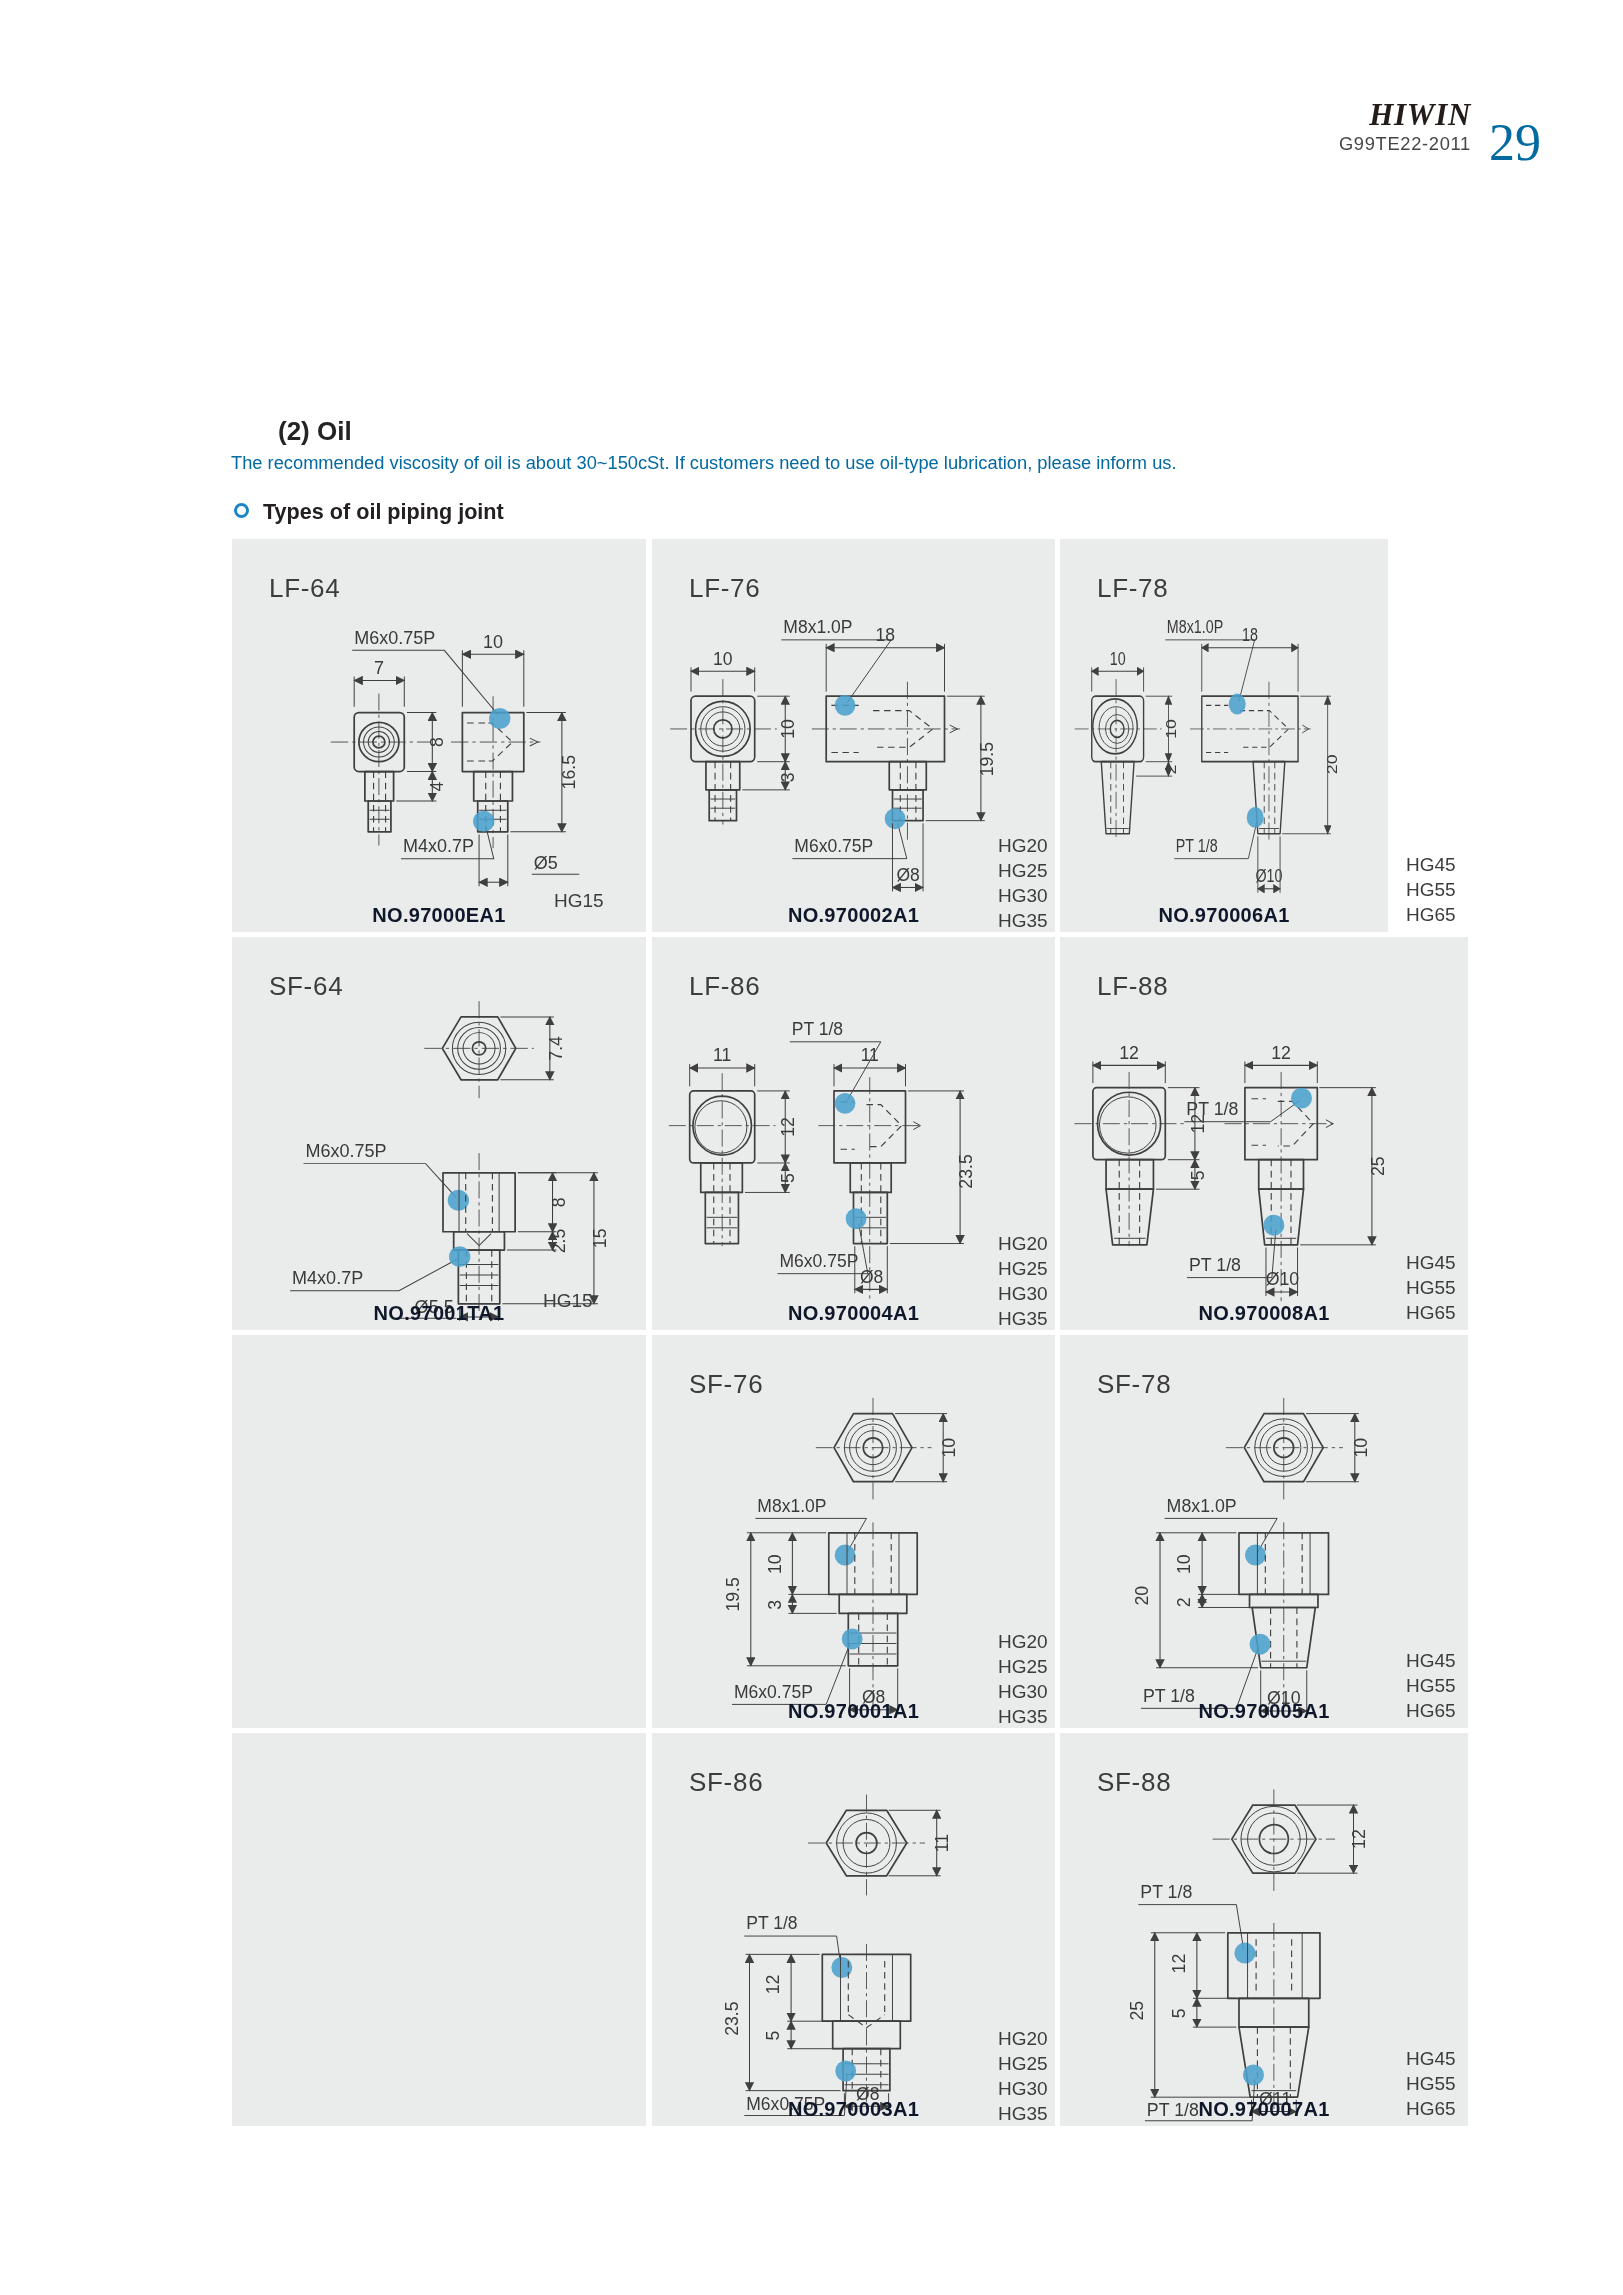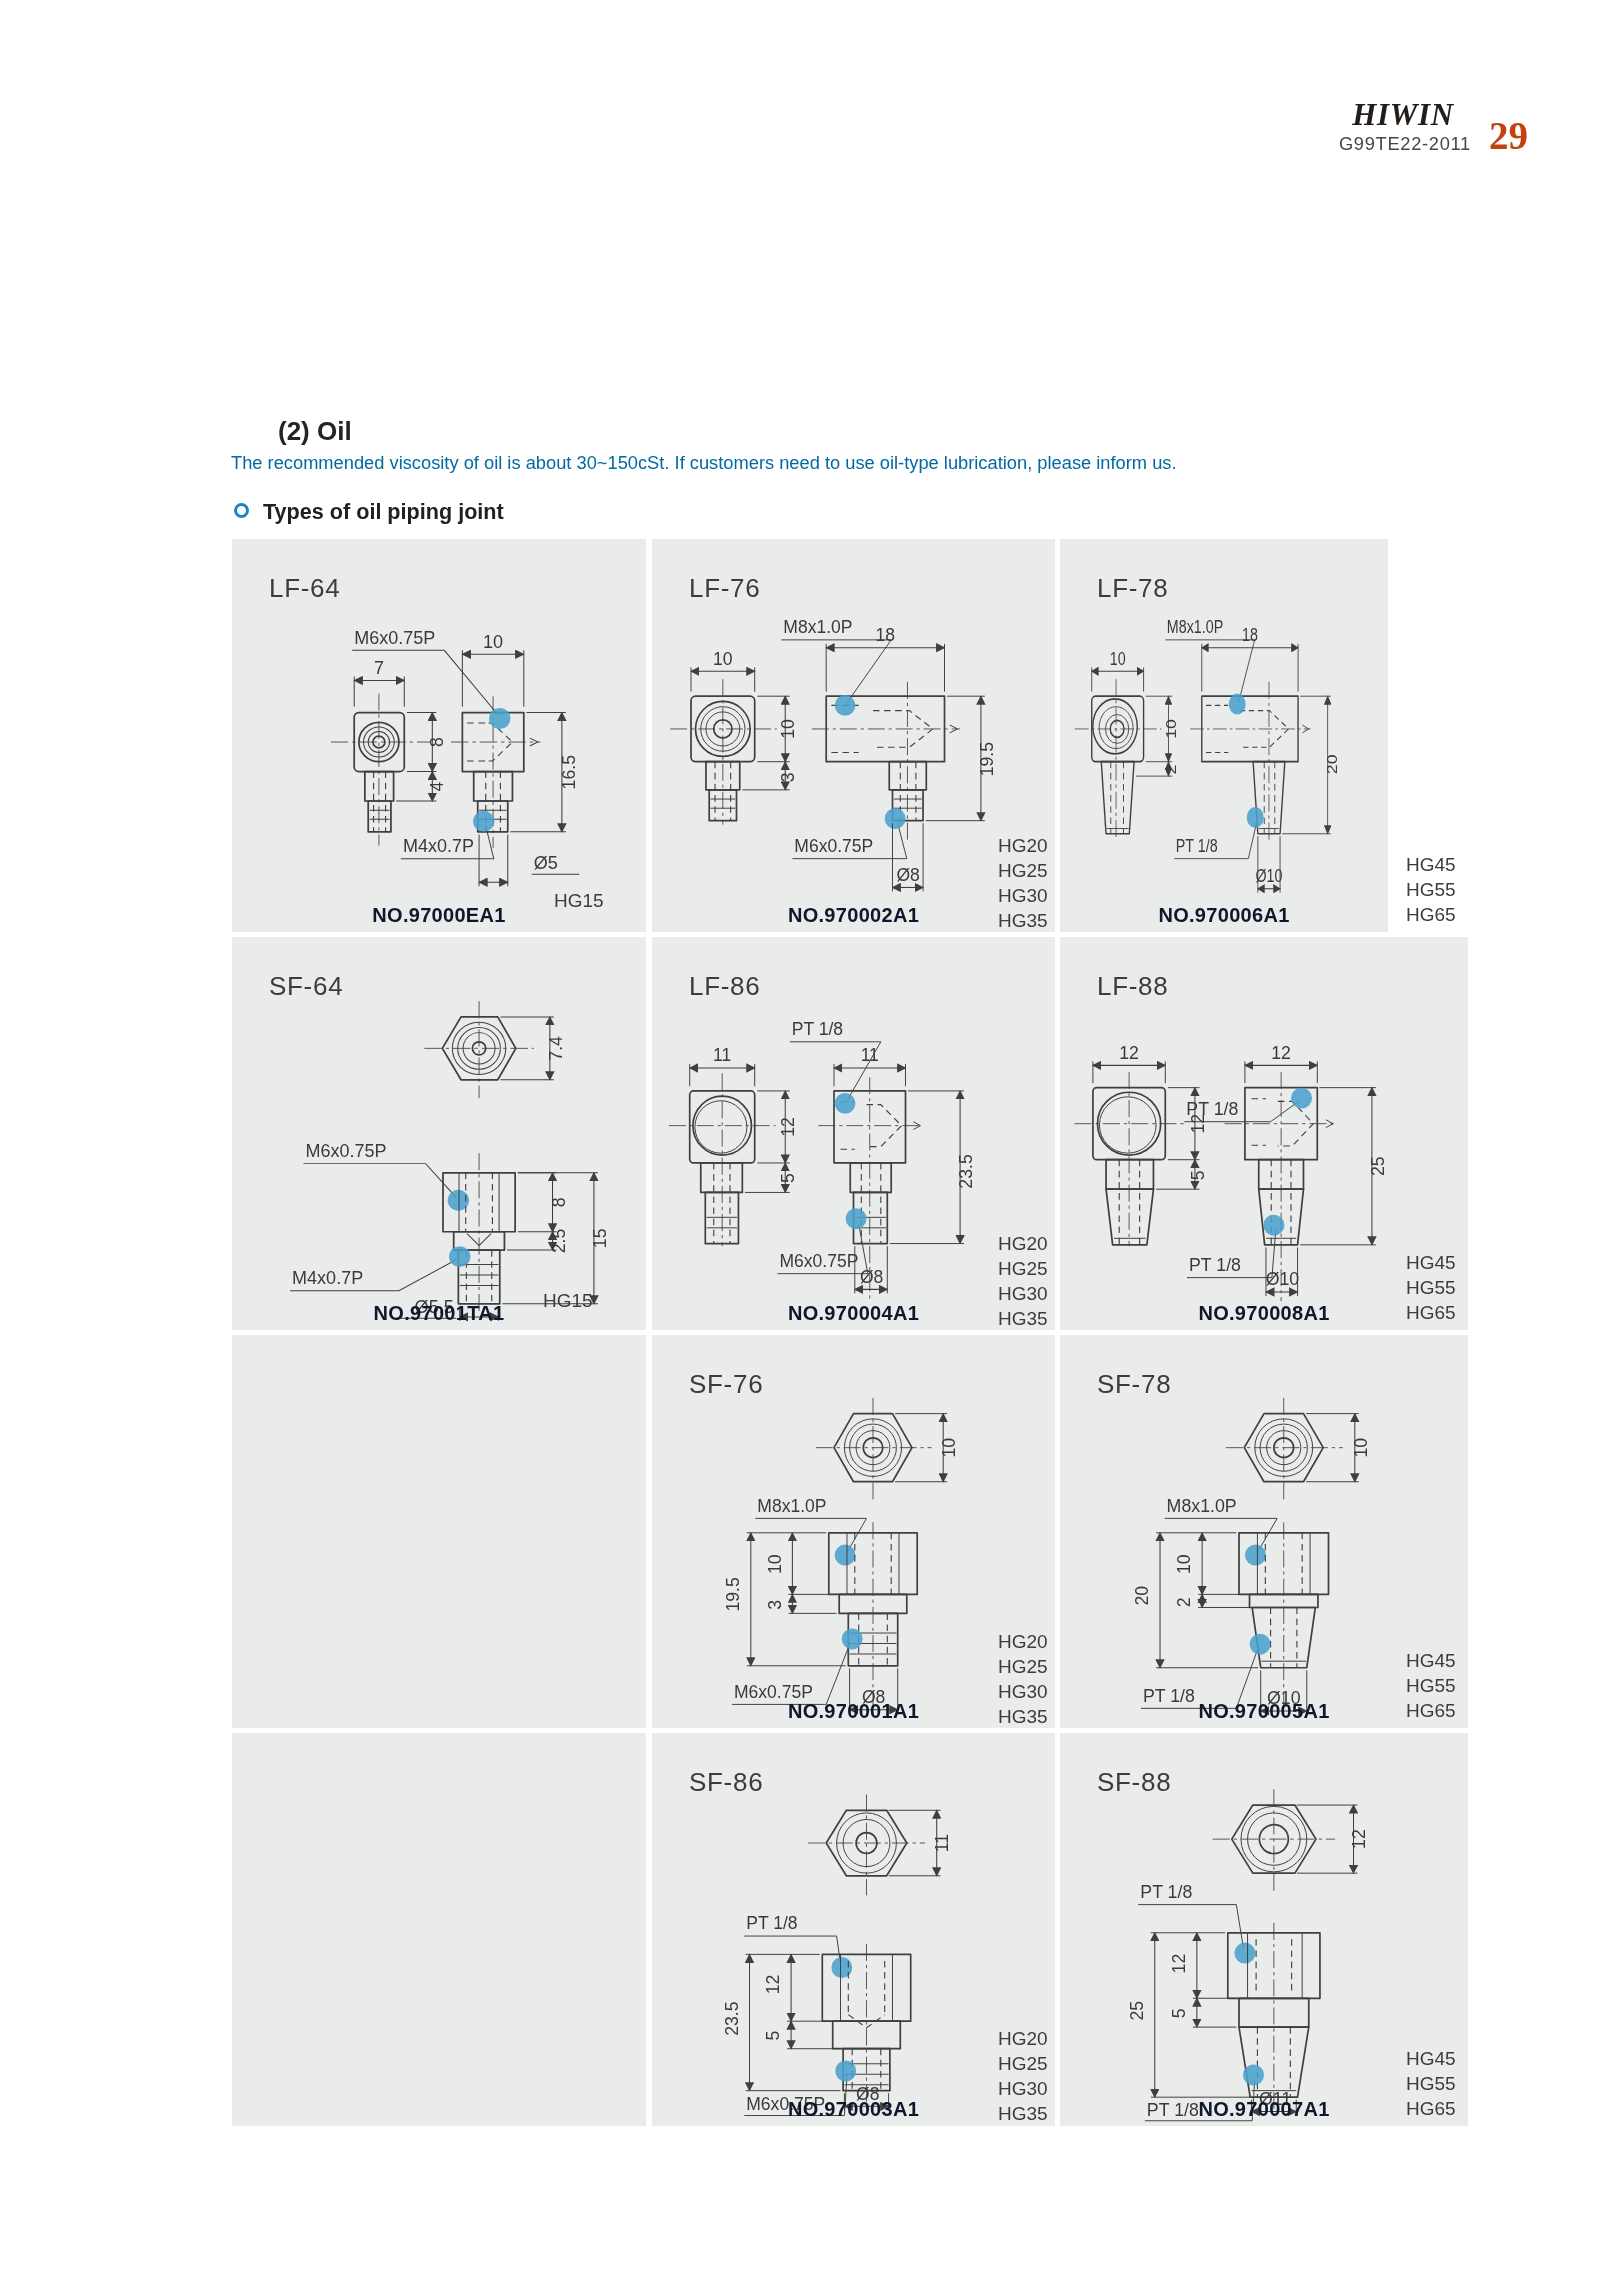--- a/index.html
+++ b/index.html
@@ -2,31 +2,31 @@
 <html style="font-size:10.5px"><head>
 <meta charset="utf-8">
 <style>
   html,body{margin:0;padding:0;}
   body{
     width:1623px;height:2295px;position:relative;background:#ffffff;
     font-family:"Liberation Sans",sans-serif;color:#3a3a3a;overflow:hidden;
   }
   
   .brand{
-    position:absolute;top:97px;left:1335px;width:136px;text-align:center;
+    position:absolute;top:97px;left:1335px;width:136px;text-align:right;
     font-family:"Liberation Serif",serif;font-style:italic;font-weight:bold;
     font-size:31px;letter-spacing:0.7px;color:#241c18;
   }
   .doccode{
     position:absolute;top:133px;left:1312px;width:159px;text-align:right;
     font-size:18.3px;letter-spacing:0.7px;color:#464646;
   }
   .pagenum{
     position:absolute;top:113px;left:1489px;
-    font-family:"Liberation Serif",serif;font-size:39px;color:#c2410c;font-weight:bold;
+    font-family:"Liberation Serif",serif;font-size:52px;color:#0369a1;
   }
   
   .sec-title{position:absolute;left:233px;top:416px;font-size:26px;font-weight:bold;color:#242424;margin-left:45px;}
   .sec-body{position:absolute;left:231px;top:452px;width:1112px;font-size:18.3px;color:#0369a1;}
   .sub-bullet{
     position:absolute;left:234px;top:503px;width:9.2px;height:9.2px;border-radius:50%;
     border:3.9px solid #1a86c8;background:#fff;
   }
   .sub-title{position:absolute;left:263px;top:499px;font-size:21.6px;font-weight:bold;color:#242021;}
   

